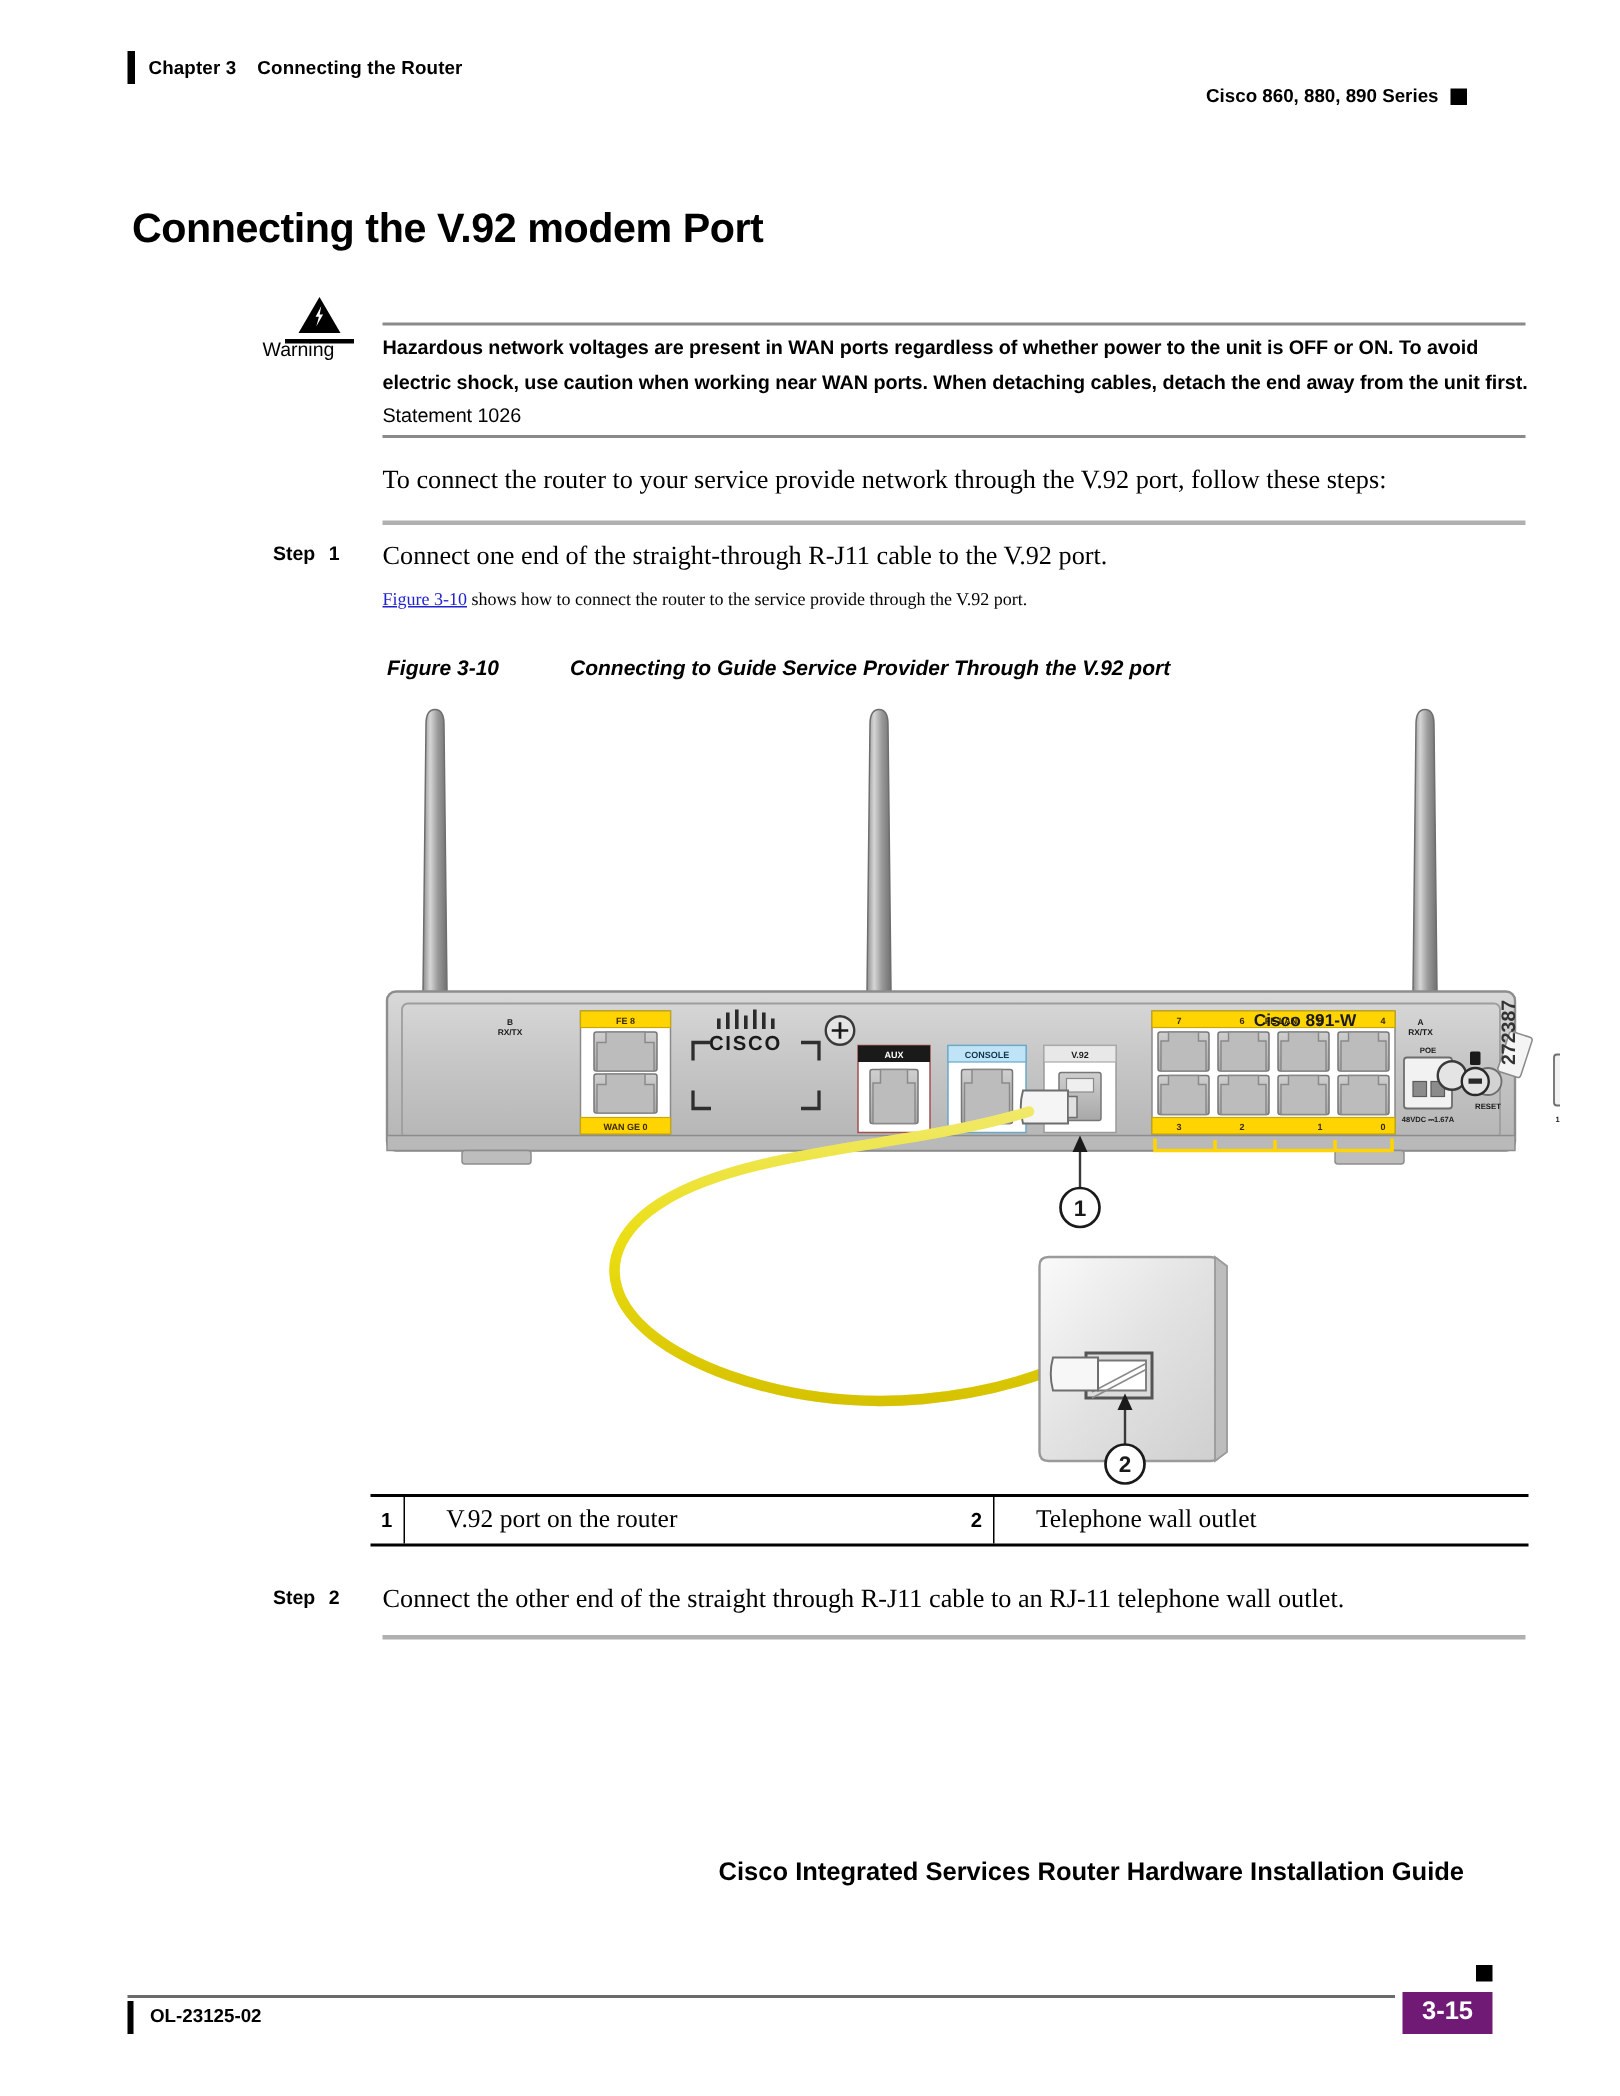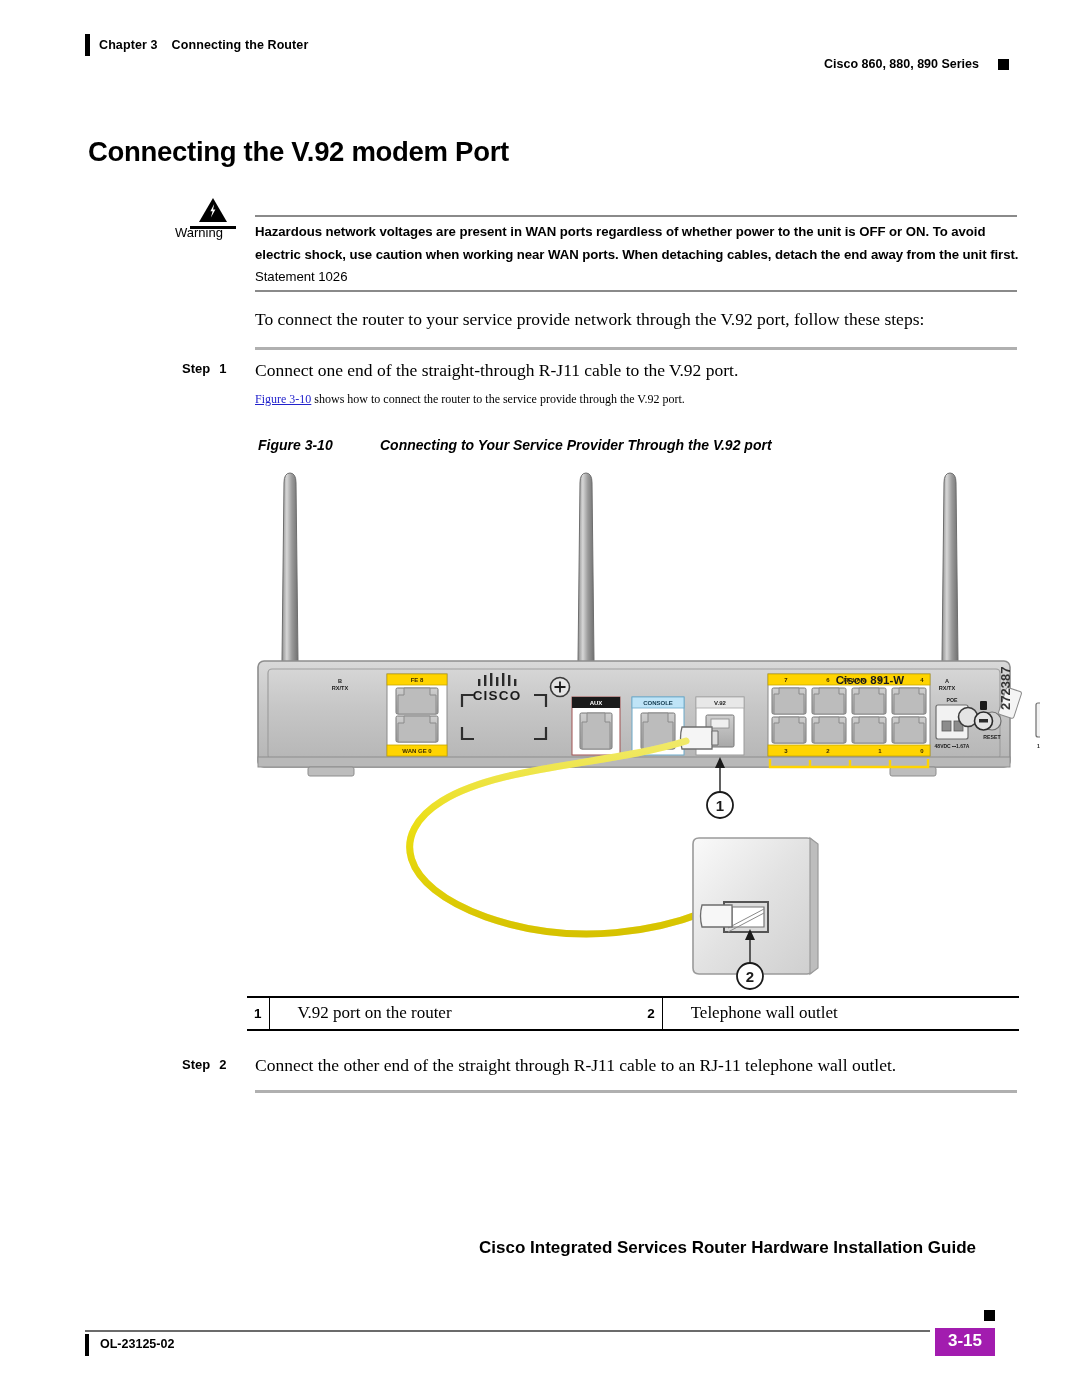--- a/index.html
+++ b/index.html
@@ -19,22 +19,22 @@
     display: flex; align-items: center; gap: 9px;
   }
   .hdr-bar-v { width: 5px; height: 22px; background: #000; }
   .hdr-chapter {
     font-family: "Liberation Sans", sans-serif;
     font-size: 12.5px; font-weight: 700; letter-spacing: .1px;
     white-space: nowrap;
   }
   .hdr-chapter .chnum { margin-right: 14px; }
   .hdr-right {
-    position: absolute; right: 71px; top: 57px;
-    display: flex; align-items: center; gap: 19px;
+    position: absolute; right: 102px; top: 57px;
+    display: flex; align-items: center; gap: 8px;
   }
   .hdr-series {
     font-family: "Liberation Sans", sans-serif;
     font-size: 12.5px; font-weight: 700; white-space: nowrap;
   }
   .hdr-sq { width: 11px; height: 11px; background: #000; }
 
   
   .page-title {
     position: absolute; left: 88px; top: 136px;
@@ -159,21 +159,21 @@
   .ftr-bar-v {
     position: absolute; left: 85px; top: 1334px; width: 4px; height: 22px; background: #000;
   }
   .ftr-doc {
     position: absolute; left: 100px; top: 1337px;
     font-family: "Liberation Sans", sans-serif;
     font-size: 12.5px; font-weight: 700;
   }
   .ftr-pagebox {
     position: absolute; right: 85px; top: 1328px;
-    background: #a21caf; color: #fff;
+    background: #701a75; color: #fff;
     font-family: "Liberation Sans", sans-serif;
     font-size: 17px; font-weight: 700;
     padding: 3px 13px 5px 13px;
   }
 </style>
 </head>
 <body>
 
 <div class="page">
 
@@ -211,21 +211,21 @@
   <div class="step1-label">
     <span>Step</span><span class="num">1</span>
   </div>
   <p class="step1-text">Connect one end of the straight-through R-J11 cable to the V.92 port.</p>
   <p class="step1-sub">
     <a class="figlink" href="#">Figure 3-10</a><span> shows how to connect the router to the service provide through the V.92 port.</span>
   </p>
 
   <div class="fig-caption">
     <span class="fnum">Figure 3-10</span>
-    <span>Connecting to Your Service Provider Through the V.92 port</span>
+    <span>Connecting to Guide Service Provider Through the V.92 port</span>
   </div>
 
   <div class="figure">
     <svg width="790" height="525" viewBox="0 0 790 525">
       <defs>
         <linearGradient id="antG" x1="0" y1="0" x2="1" y2="0">
           <stop offset="0" stop-color="#8e8e8e"></stop>
           <stop offset="0.3" stop-color="#d6d6d6"></stop>
           <stop offset="0.62" stop-color="#9a9a9a"></stop>
           <stop offset="1" stop-color="#707070"></stop>

